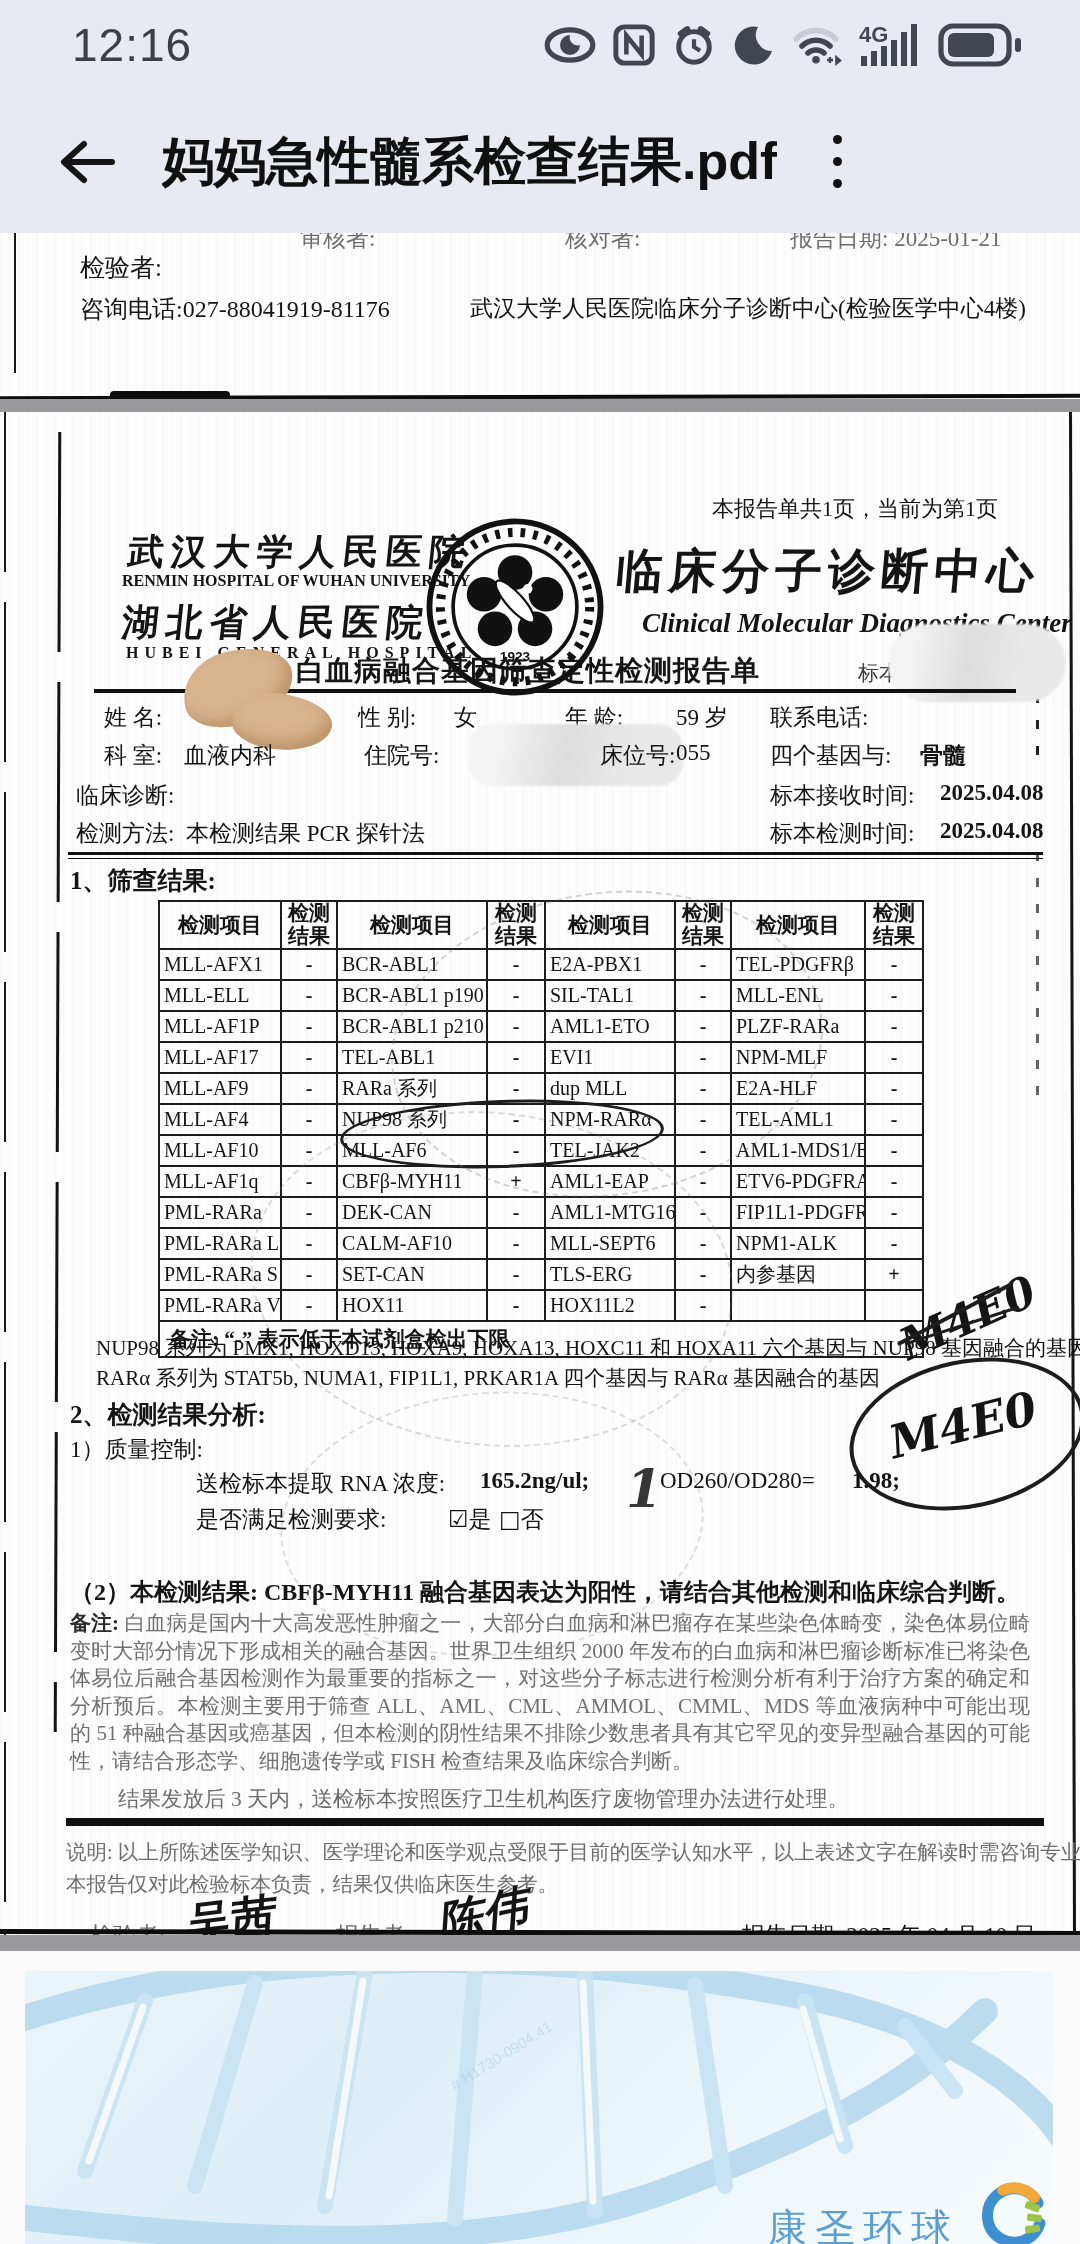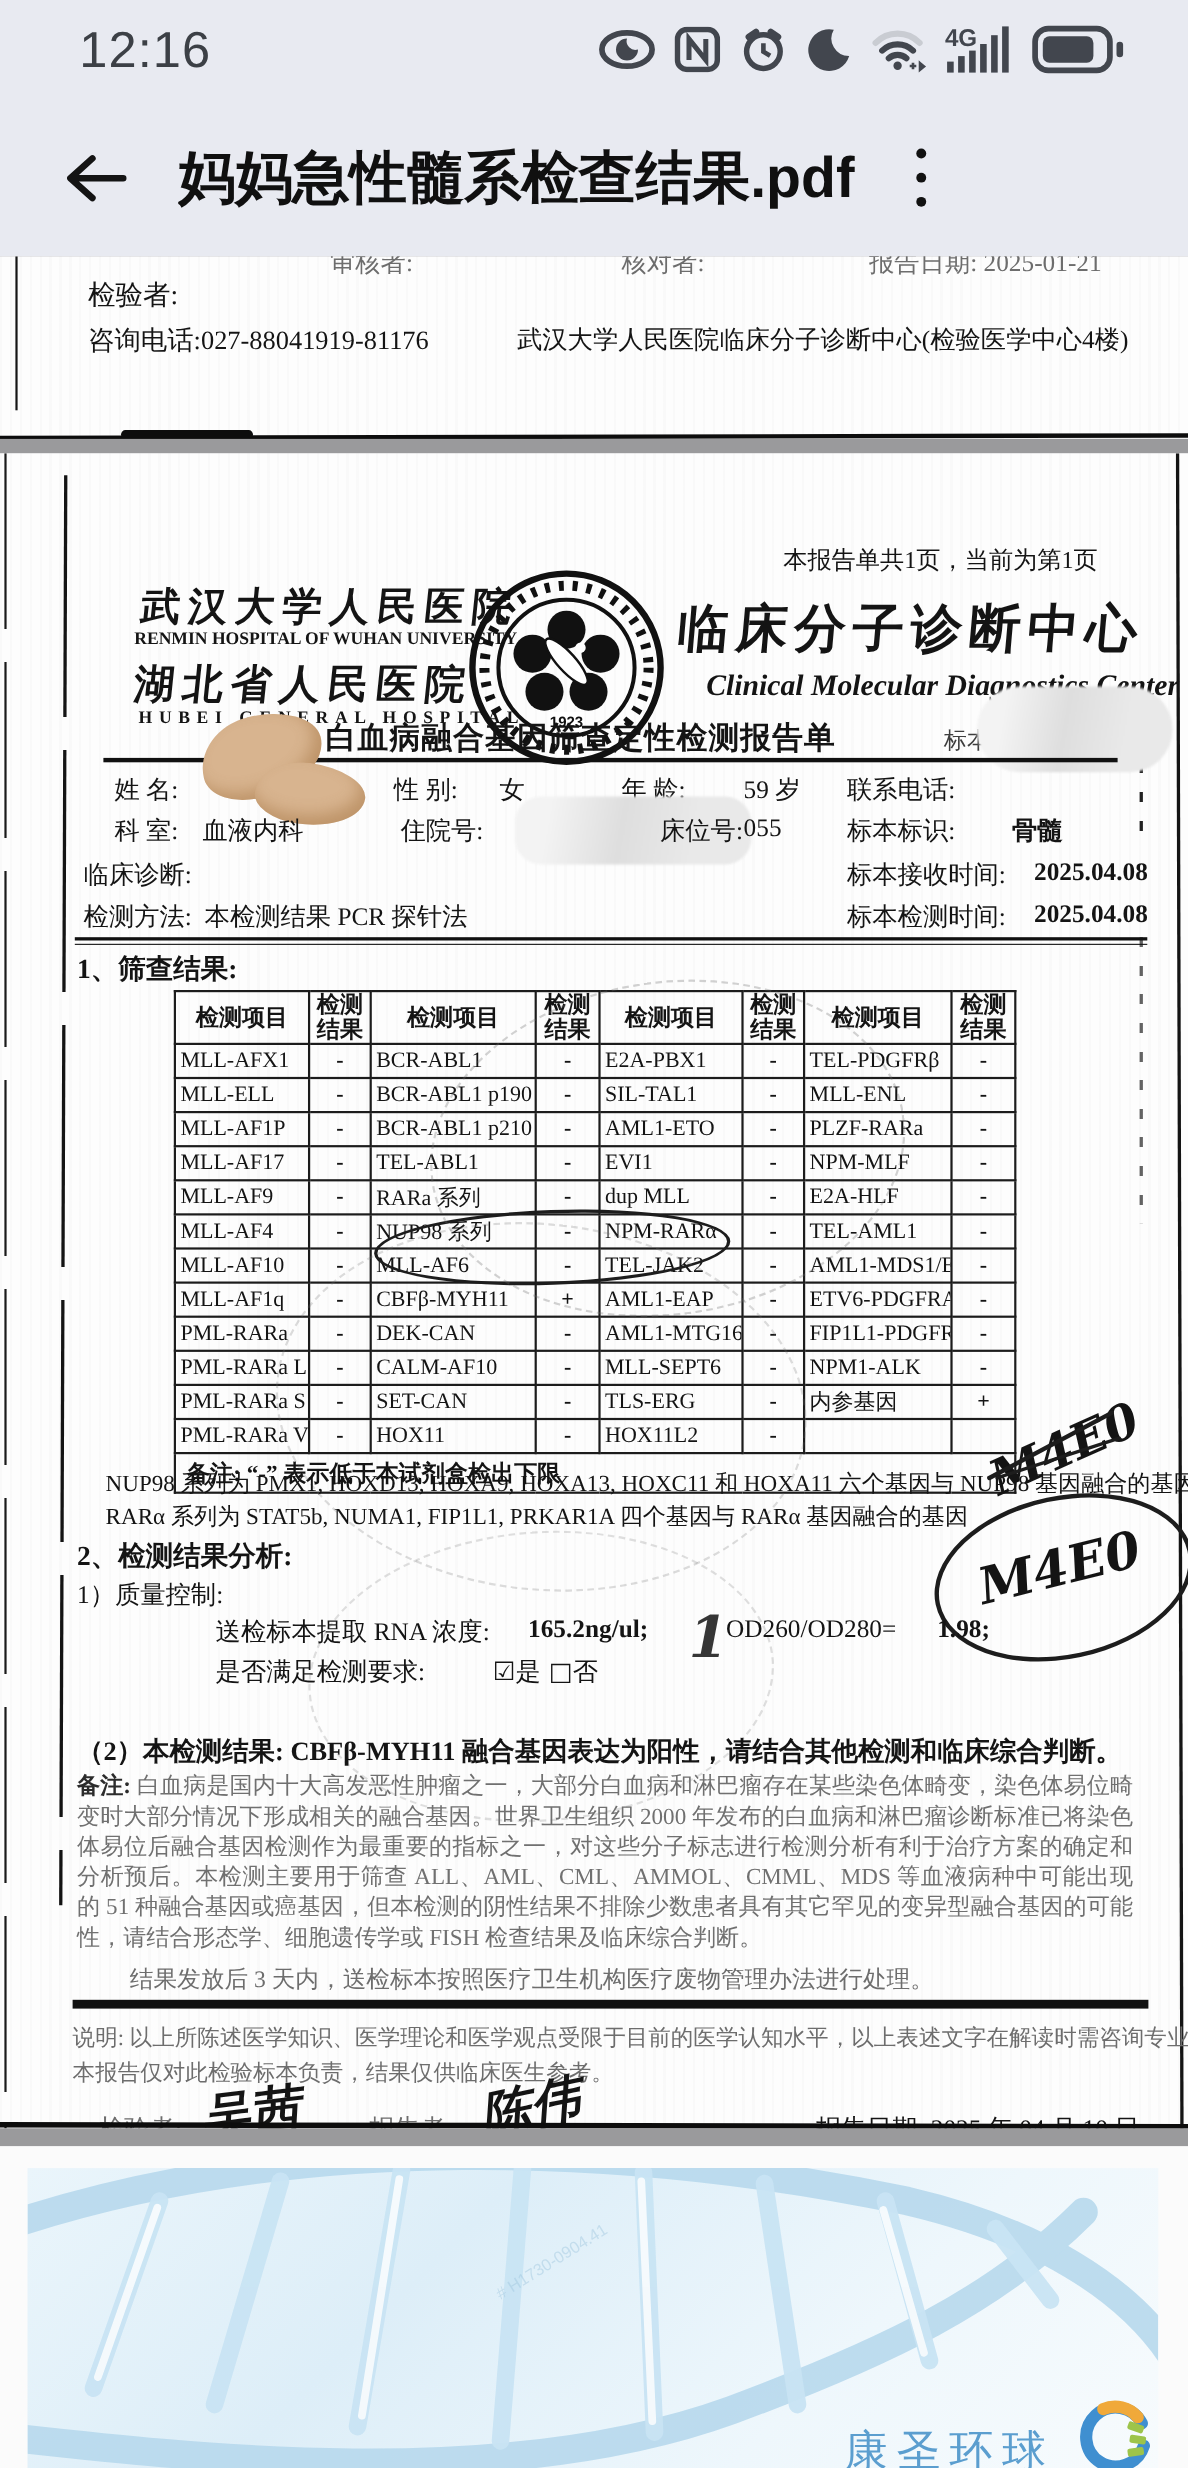--- a/index.html
+++ b/index.html
@@ -178,21 +178,21 @@
       <span class="abs doc-text lbl" style="left:565px;top:290px;">年  龄:</span>
       <span class="abs doc-text lbl" style="left:676px;top:290px;">59 岁</span>
       <span class="abs doc-text lbl" style="left:770px;top:290px;">联系电话:</span>
 
       <span class="abs doc-text lbl" style="left:104px;top:328px;">科  室:</span>
       <span class="abs doc-text lbl" style="left:184px;top:328px;">血液内科</span>
       <span class="abs doc-text lbl" style="left:364px;top:328px;">住院号:</span>
       <div class="redact-blur" style="left:468px;top:312px;width:215px;height:62px;"></div>
       <span class="abs doc-text lbl" style="left:600px;top:328px;">床位号:</span>
       <span class="abs doc-text lbl" style="left:676px;top:328px;">055</span>
-      <span class="abs doc-text lbl" style="left:770px;top:328px;">标本标识:</span>
+      <span class="abs doc-text lbl" style="left:770px;top:328px;">四个基因与:</span>
       <span class="abs doc-text lbl" style="left:920px;top:328px;font-weight:700;">骨髓</span>
 
       <span class="abs doc-text lbl" style="left:76px;top:368px;">临床诊断:</span>
       <span class="abs doc-text lbl" style="left:770px;top:368px;">标本接收时间:</span>
       <span class="abs doc-text lbl" style="left:940px;top:368px;font-weight:700;">2025.04.08</span>
 
       <span class="abs doc-text lbl" style="left:76px;top:406px;">检测方法:</span>
       <span class="abs doc-text lbl" style="left:186px;top:406px;">本检测结果 PCR 探针法</span>
       <span class="abs doc-text lbl" style="left:770px;top:406px;">标本检测时间:</span>
       <span class="abs doc-text lbl" style="left:940px;top:406px;font-weight:700;">2025.04.08</span>

